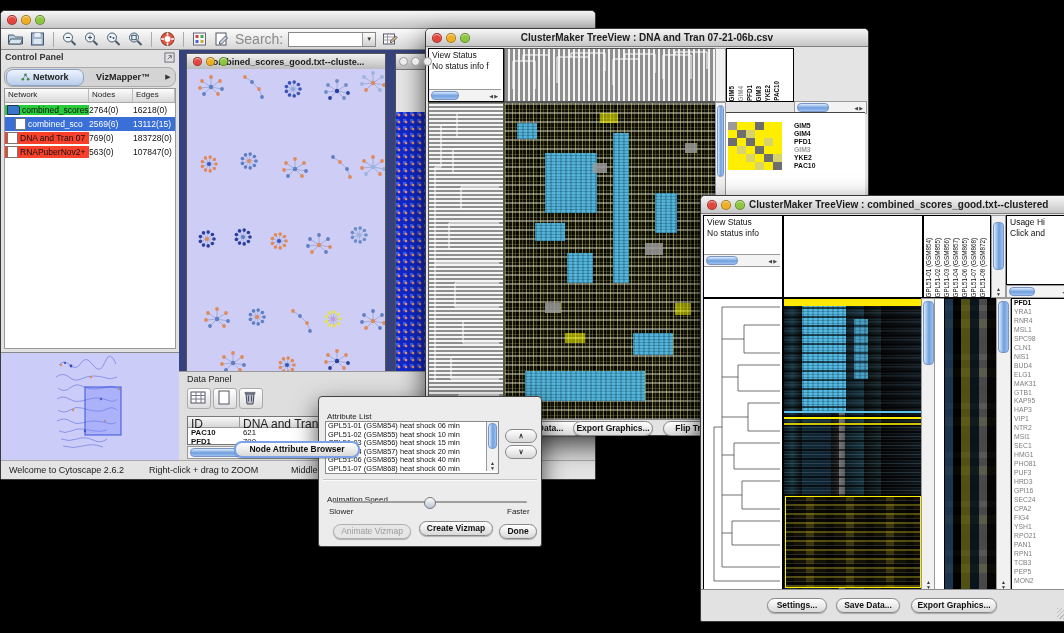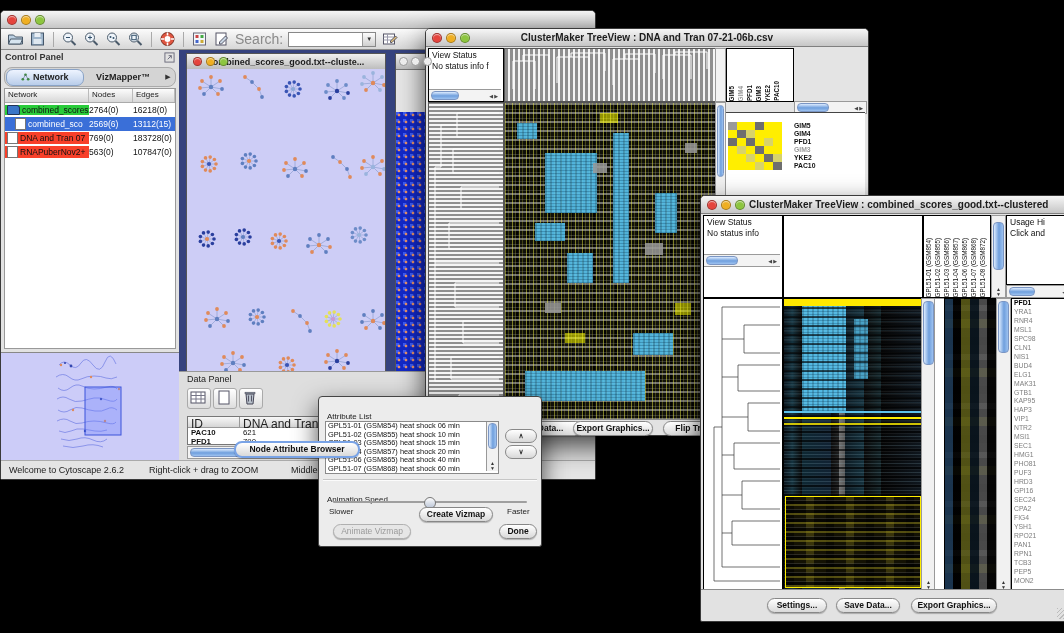--- a/index.html
+++ b/index.html
@@ -704,17 +704,17 @@
     <div class="sidebtn" style="left:186px;top:48px;">∨</div>
     <div class="etch" style="top:82px;"></div>
     <div class="grplabel" style="left:8px;top:86px;margin-top:12px;">Animation Speed</div>
     <div id="slider">
       <div class="track"></div>
       <div class="thumb"></div>
     </div>
     <div class="grplabel" style="left:10px;top:110px;">Slower</div>
     <div class="grplabel" style="left:188px;top:110px;">Faster</div>
     <div class="btn disabled" style="left:14px;top:127px;width:76px;">Animate Vizmap</div>
-    <div class="btn" style="left:100px;top:110px;width:72px;">Create Vizmap</div>
+    <div class="btn" style="left:100px;top:124px;width:72px;">Create Vizmap</div>
     <div class="btn" style="left:180px;top:127px;width:36px;">Done</div>
   </div>
 
 </div>
 
 </body></html>

